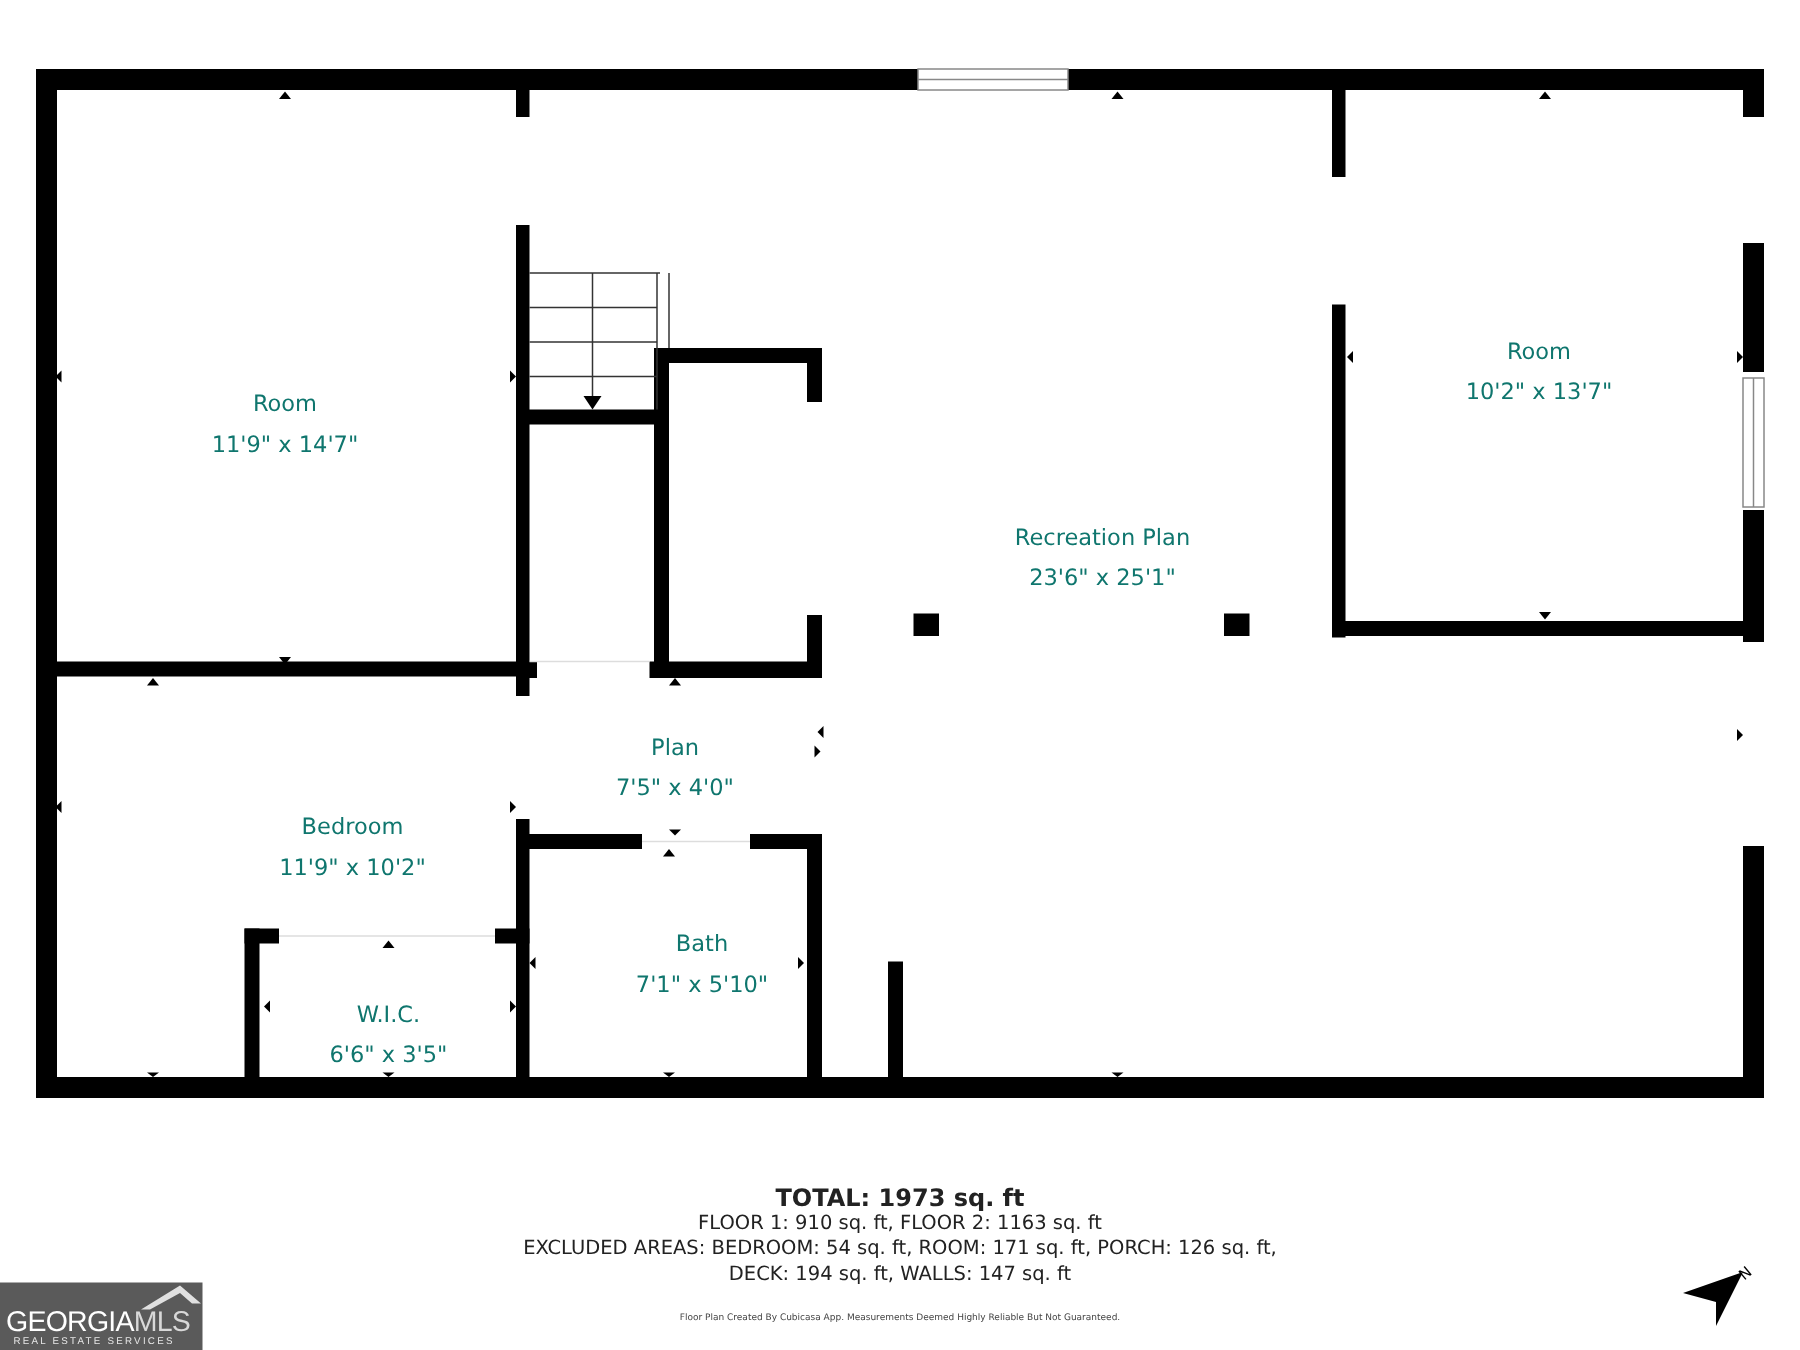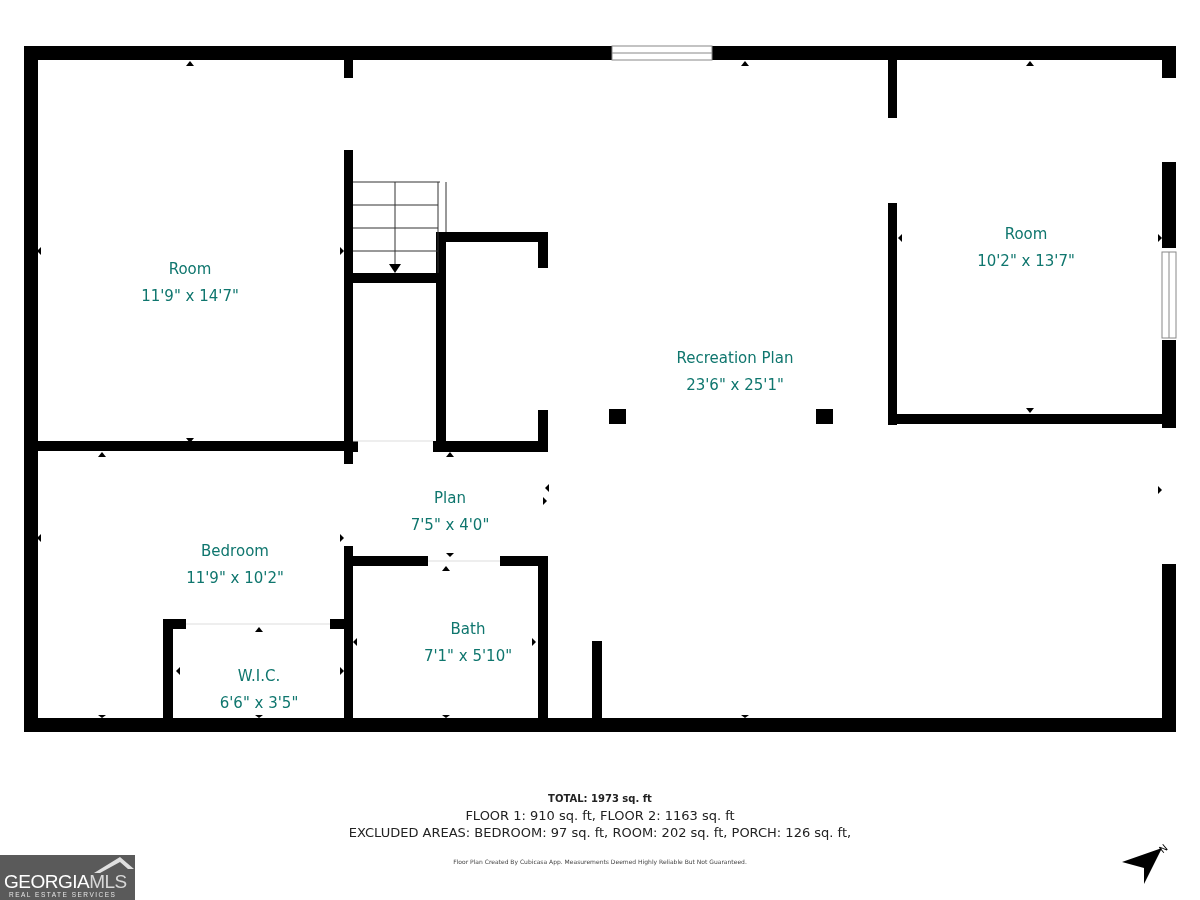--- a/index.html
+++ b/index.html
@@ -1,21 +1,21 @@
 <!DOCTYPE html>
 <html><head>
 <meta charset="utf-8">
 <style>
   html, body { margin:0; padding:0; background:#ffffff; }
   body { width:1200px; height:900px; position:relative; overflow:hidden; font-family:"DejaVu Sans", sans-serif; color:#222; }
   #plan { position:absolute; left:0; top:0; width:1200px; height:740px; }
   .room-label { position:absolute; text-align:center; font-size:15px; line-height:27px; color:#0f766e; transform:translate(-50%,-50%); white-space:nowrap; }
   .room-label span { display:block; }
   .summary { position:absolute; left:0; width:1200px; top:790px; text-align:center; font-size:13px; line-height:17px; color:#222; }
-  .summary .total { font-weight:bold; font-size:10px; }
+  .summary .total { font-weight:bold; font-size:16px; }
   .summary .credit { font-size:6px; margin-top:12px; color:#444; }
   .logo { position:absolute; left:0; top:855px; width:135px; height:58px; background:#5a5a5a; }
   .logo .main { position:absolute; left:4px; top:16px; font-size:19px; letter-spacing:-0.5px; color:#fff; font-family:"Liberation Sans", sans-serif; }
   .logo .main .mls { color:#d8d8d8; font-weight:300; }
   .logo .sub { position:absolute; left:9px; top:36px; font-size:6.5px; letter-spacing:1.5px; color:#e6e6e6; font-family:"Liberation Sans", sans-serif; }
   .logo svg { position:absolute; left:92px; top:0; }
   .north { position:absolute; left:1118px; top:840px; width:60px; height:50px; }
 </style>
 </head>
 <body>
@@ -141,21 +141,22 @@
   <span>7'1" x 5'10"</span>
 </div>
 <div class="room-label" style="left:259px; top:690px;">
   <span>W.I.C.</span>
   <span>6'6" x 3'5"</span>
 </div>
 
 <div class="summary">
   <div class="total">TOTAL: 1973 sq. ft</div>
   <div>FLOOR 1: 910 sq. ft, FLOOR 2: 1163 sq. ft</div>
-  <div>EXCLUDED AREAS: BEDROOM: 97 sq. ft, ROOM: 202 sq. ft, PORCH: 126 sq. ft,</div>
+  <div>EXCLUDED AREAS: BEDROOM: 54 sq. ft, ROOM: 171 sq. ft, PORCH: 126 sq. ft,</div>
+  <div>DECK: 194 sq. ft, WALLS: 147 sq. ft</div>
   <div class="credit">Floor Plan Created By Cubicasa App. Measurements Deemed Highly Reliable But Not Guaranteed.</div>
 </div>
 
 <div class="logo">
   <svg width="43" height="20" viewBox="0 0 43 20">
     <polygon points="2,18 28,2 42,14 36,14 28,7 8,18" fill="#e0e0e0"></polygon>
   </svg>
   <div class="main"><span>GEORGIA</span><span class="mls">MLS</span></div>
   <div class="sub">REAL ESTATE SERVICES</div>
 </div>

